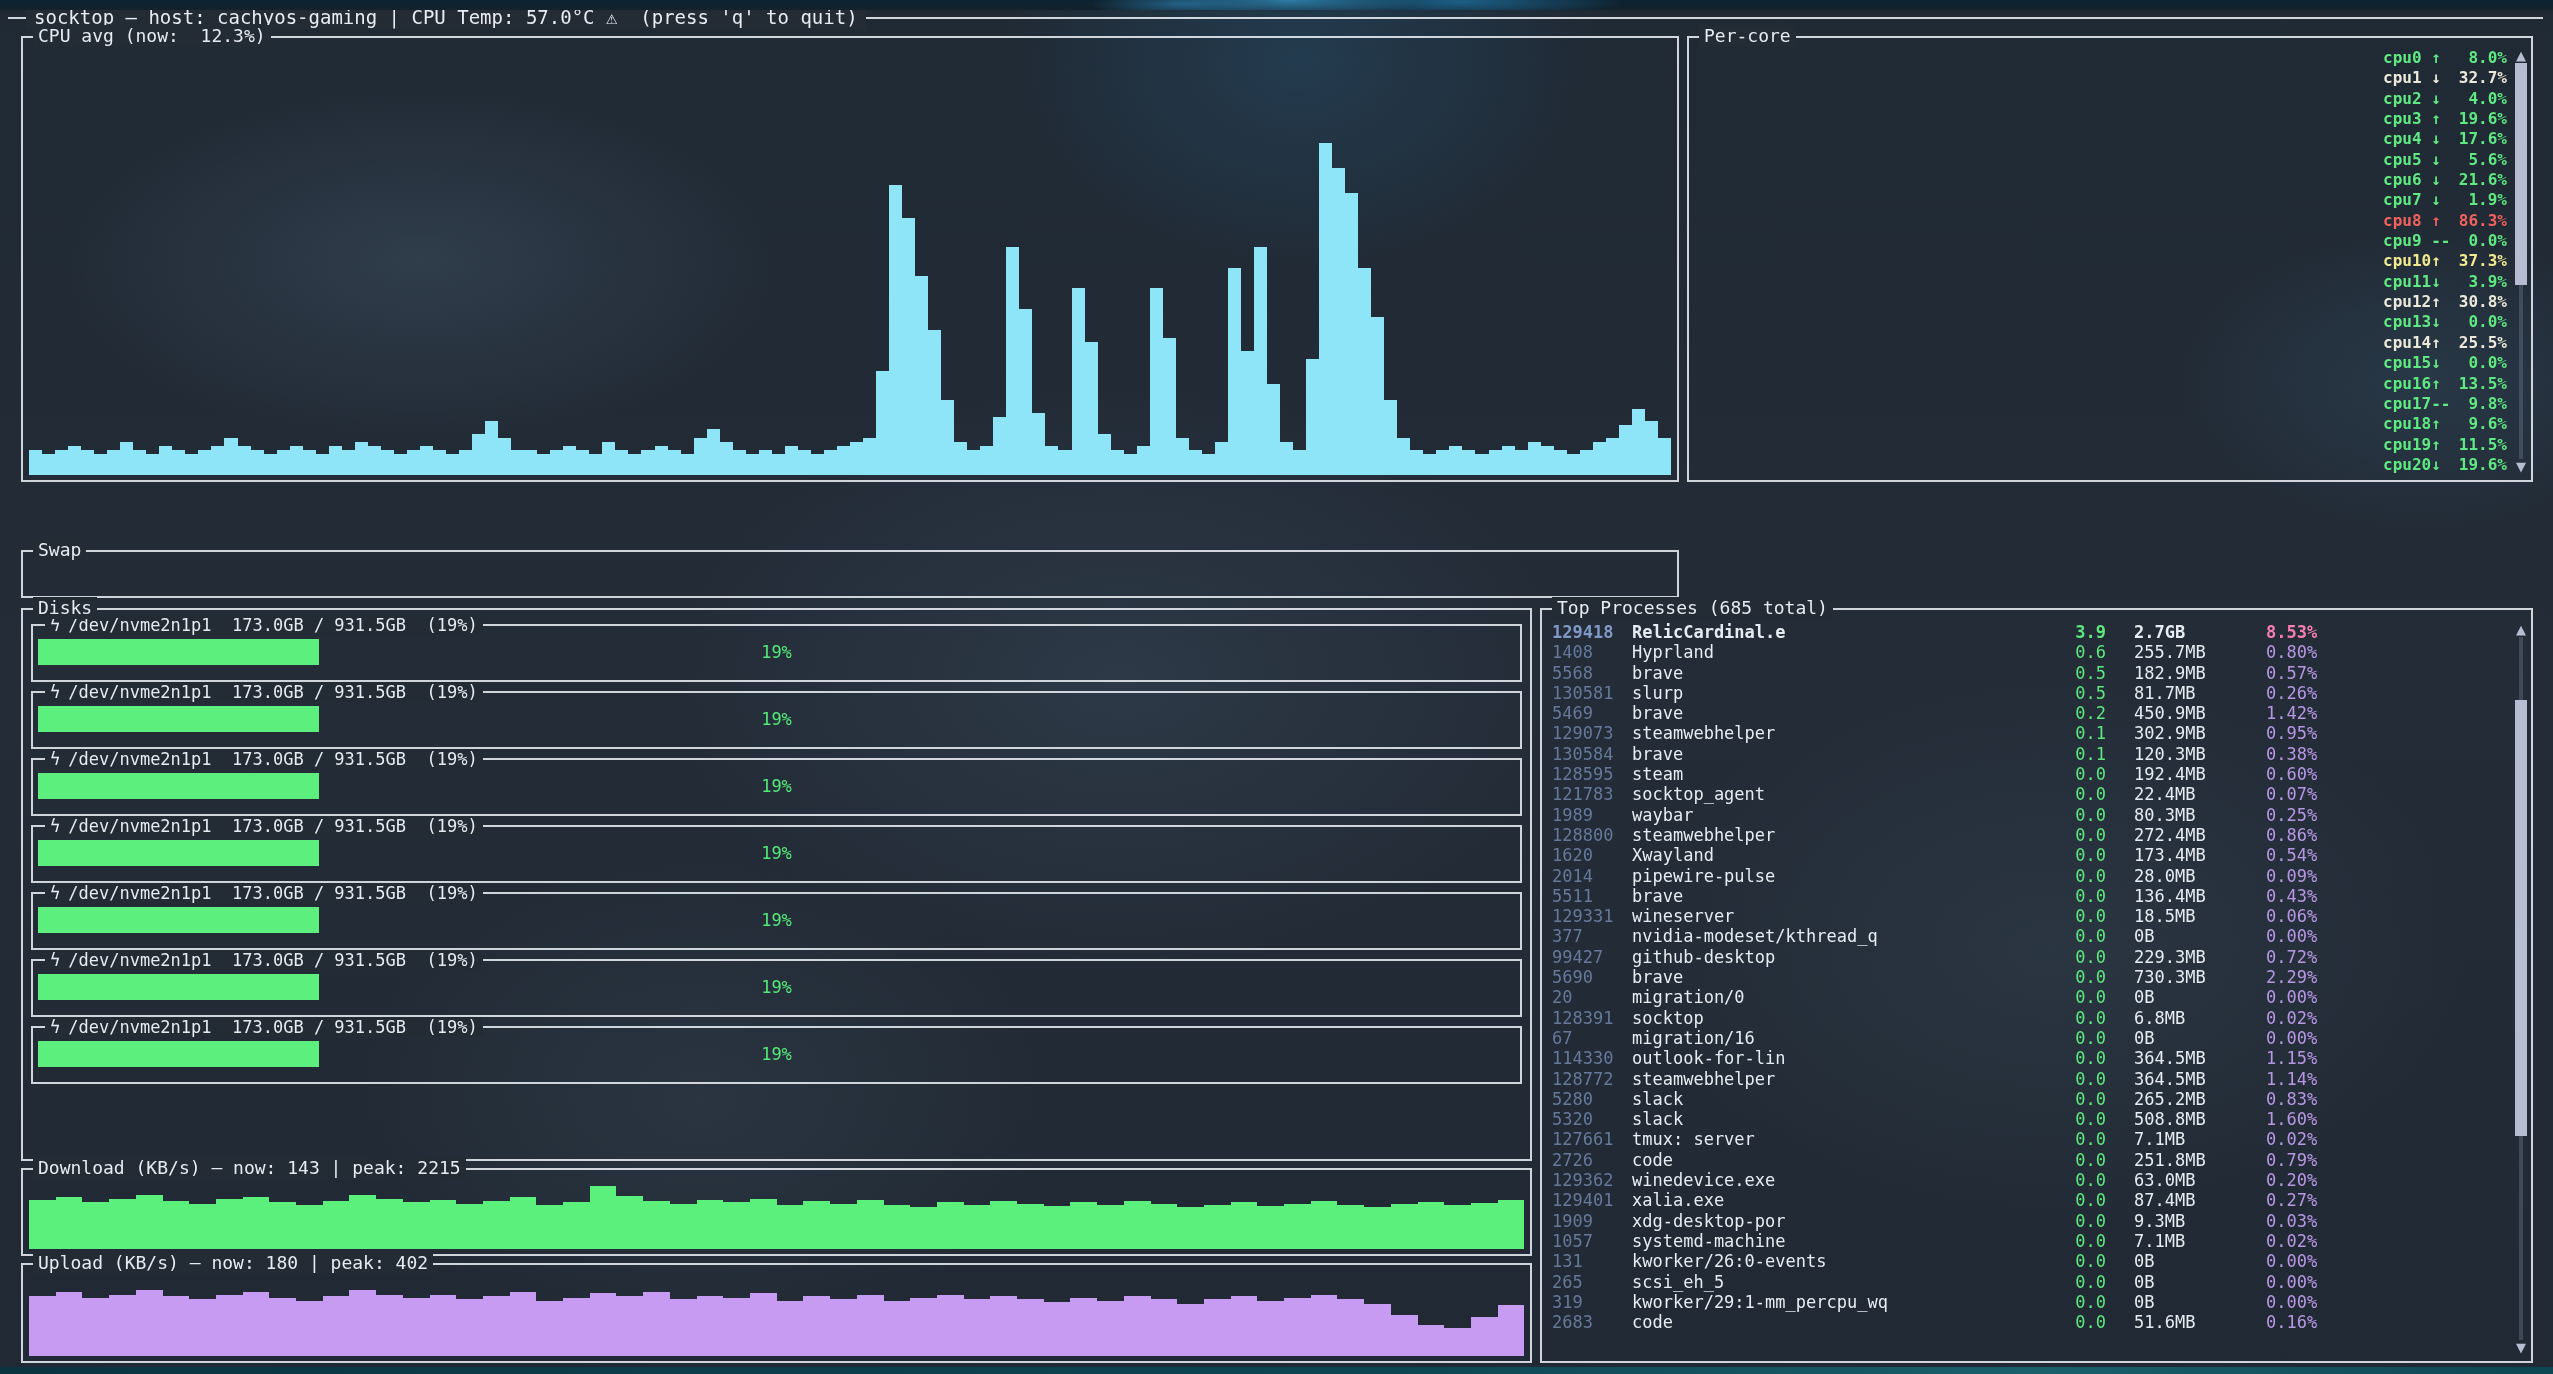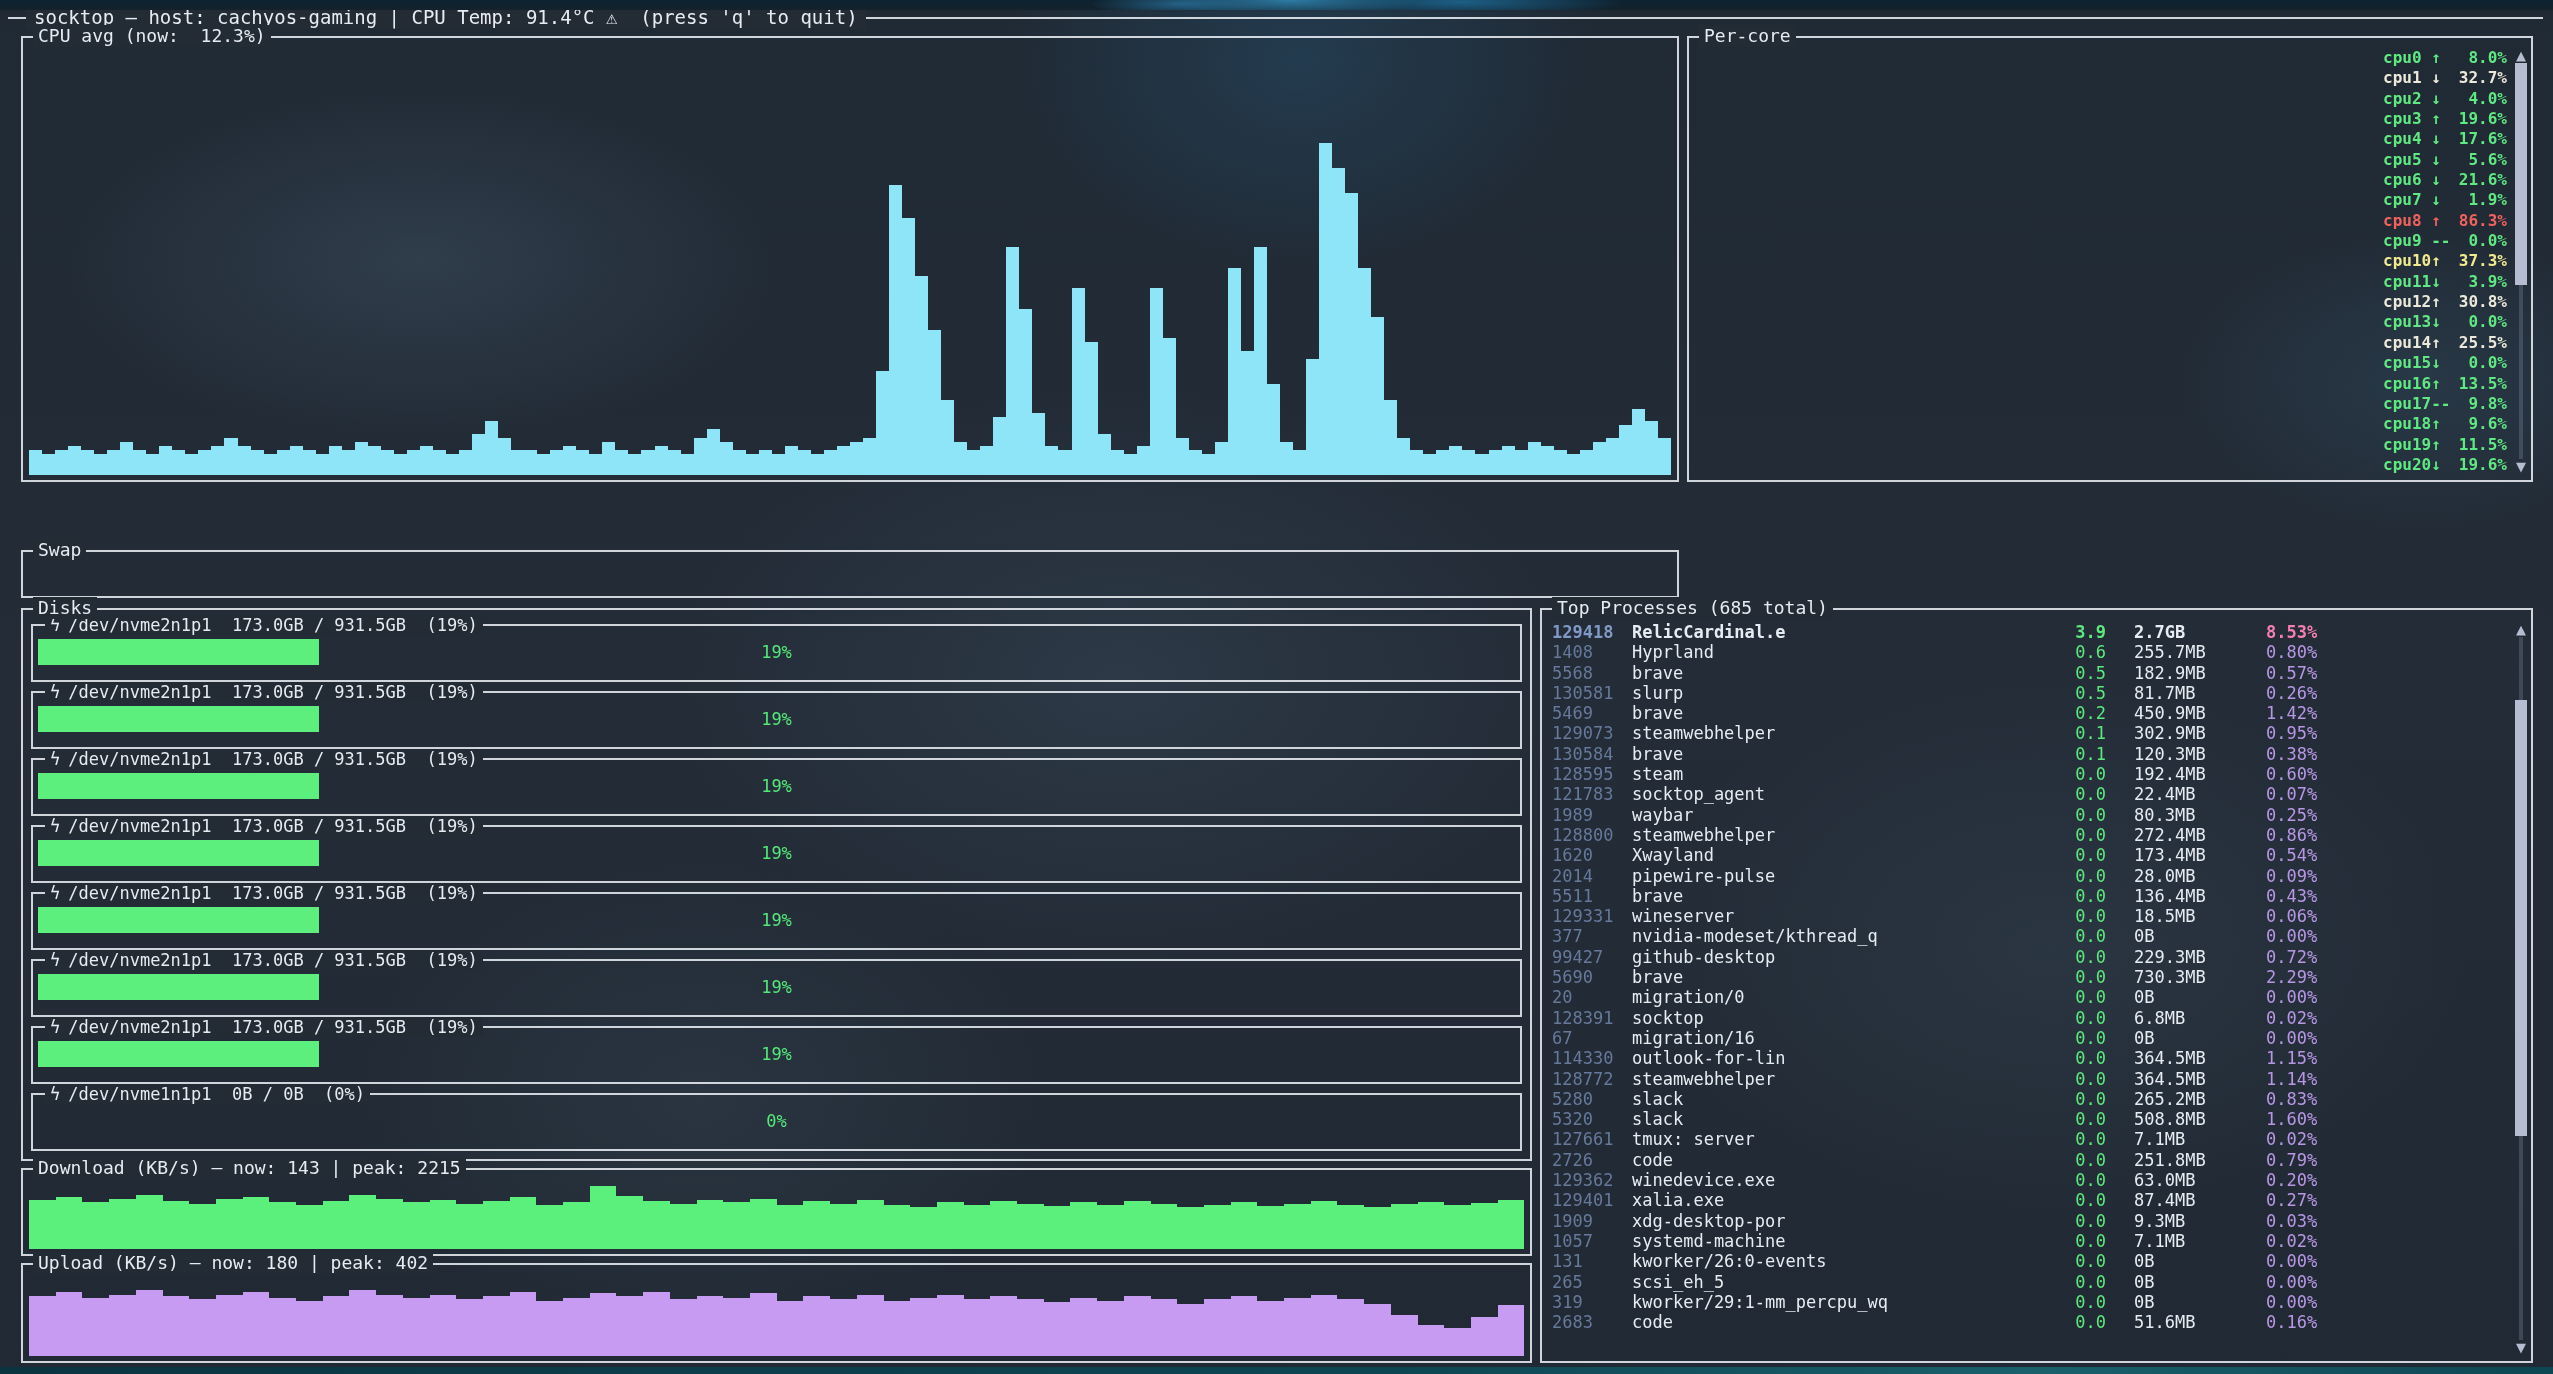--- a/index.html
+++ b/index.html
@@ -84,21 +84,21 @@
   .prow.phead{font-weight:bold;margin-bottom:2px;}
   .c-pid{overflow:hidden;}
   .hl{font-weight:bold;}
 </style>
 </head>
 <body>
 
 <div id="screen">
 
   <div class="titlebar-line"></div>
-  <div class="titlebar-text">socktop — host: cachyos-gaming | CPU Temp: 91.4°C ⚠  (press 'q' to quit)</div>
+  <div class="titlebar-text">socktop — host: cachyos-gaming | CPU Temp: 57.0°C ⚠  (press 'q' to quit)</div>
 
   <div class="panel" id="cpu-panel" style="left:21px;top:36px;width:1658px;height:446px;">
     <span class="ptitle">CPU avg (now:  12.3%)</span>
     <div class="chart bars">
         <div class="bar" style="height: 6%; background: rgb(143, 229, 248);"></div>
         <div class="bar" style="height: 5%; background: rgb(143, 229, 248);"></div>
         <div class="bar" style="height: 6%; background: rgb(143, 229, 248);"></div>
         <div class="bar" style="height: 7%; background: rgb(143, 229, 248);"></div>
         <div class="bar" style="height: 6%; background: rgb(143, 229, 248);"></div>
         <div class="bar" style="height: 5%; background: rgb(143, 229, 248);"></div>
@@ -1358,27 +1358,20 @@
           <div class="disk-gauge">
             <div class="disk-fill" style="width: 19%; background: rgb(92, 239, 125);"></div>
             <div class="disk-pct" style="color: rgb(84, 232, 120);">19%</div>
           </div>
         </div>
         <div class="disk">
           <div class="disk-title"><span class="disk-icon">ϟ</span><span>/dev/nvme2n1p1  173.0GB / 931.5GB  (19%)</span></div>
           <div class="disk-gauge">
             <div class="disk-fill" style="width: 19%; background: rgb(92, 239, 125);"></div>
             <div class="disk-pct" style="color: rgb(84, 232, 120);">19%</div>
-          </div>
-        </div>
-        <div class="disk">
-          <div class="disk-title"><span class="disk-icon">ϟ</span><span>/dev/nvme1n1p1  0B / 0B  (0%)</span></div>
-          <div class="disk-gauge">
-            <div class="disk-fill" style="width: 0%; background: rgb(92, 239, 125);"></div>
-            <div class="disk-pct" style="color: rgb(84, 232, 120);">0%</div>
           </div>
         </div>
       </div>
   </div>
 
   <div class="panel" style="left:1540px;top:608px;width:993px;height:755px;">
     <span class="ptitle">Top Processes (685 total)</span>
     <div class="proc-body">
       <div id="proc-rows">
           <div class="prow hl"><span class="c-pid" style="color: rgb(128, 153, 199);">129418</span><span class="c-name" style="color: rgb(231, 236, 242);">RelicCardinal.e</span><span class="c-cpu" style="color: rgb(92, 232, 125);">3.9</span><span class="c-dot" style="color: rgb(231, 236, 242);"></span><span class="c-mem" style="color: rgb(231, 236, 242);">2.7GB</span><span class="c-memp" style="color: rgb(245, 127, 177);">8.53%</span></div>

